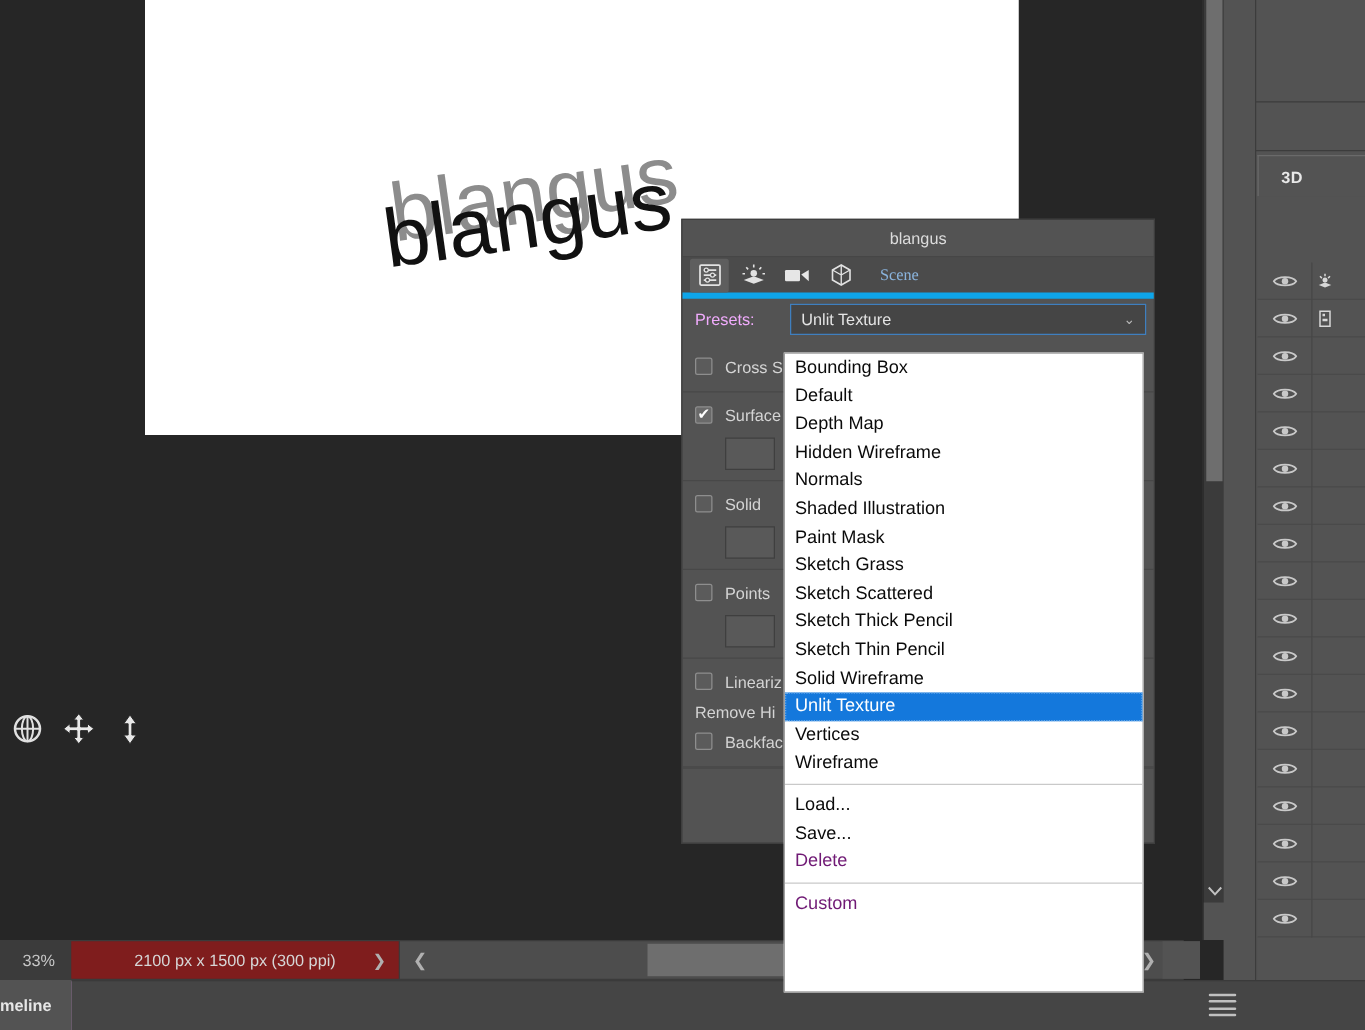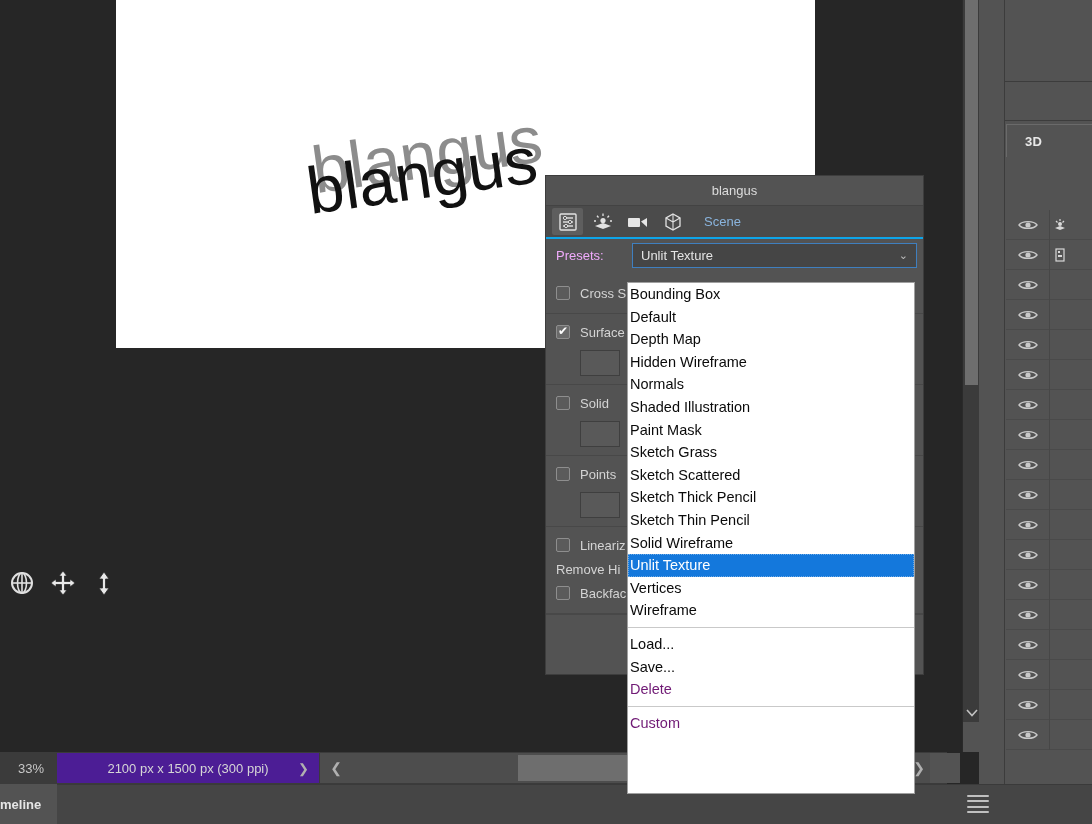--- a/index.html
+++ b/index.html
@@ -78,21 +78,21 @@
     background: #3b3b3b;
     padding-left: 24px;
   }
   .sb-zoom {
     position: absolute; left: 0; top: 0; width: 56px; height: 32px;
     display: flex; align-items: center; justify-content: flex-end; padding-right: 12px;
     color: #c8c8c8; font-size: 13px;
   }
   .sb-dims {
     position: absolute; left: 57px; top: 1px; width: 262px; height: 30px;
-    background: #4c1d95; display: flex; align-items: center; justify-content: center;
+    background: #7f1d1d; display: flex; align-items: center; justify-content: center;
     color: #d6d6d6; font-size: 13px;
   }
   .sb-dims .chev { position: absolute; right: 10px; color: #b0b0b0; font-size: 13px; }
   .hscroll {
     position: absolute; left: 320px; top: 1px; width: 640px; height: 30px;
     background: #4d4d4d;
   }
   .hscroll .arrow-l { position: absolute; left: 6px; top: 0; width: 20px; height: 30px; display: flex; align-items: center; justify-content: center; color: #b0b0b0; font-size: 14px; }
   .hscroll .thumb { position: absolute; left: 198px; top: 2px; width: 302px; height: 26px; background: #6e6e6e; }
   .hscroll .arrow-r { position: absolute; right: 30px; top: 0; width: 22px; height: 30px; display: flex; align-items: center; justify-content: center; color: #b0b0b0; font-size: 14px; }
@@ -113,21 +113,21 @@
   .panel3d {
     position: absolute; left: 545px; top: 175px; width: 379px; height: 500px;
     background: #535353; border: 1px solid #3d3d3d;
   }
   .p-title {
     height: 30px; display: flex; align-items: center; justify-content: center;
     color: #dcdcdc; font-size: 13px; border-bottom: 1px solid #434343;
   }
   .p-tabs {
     height: 33px; display: flex; align-items: center; padding-left: 6px; gap: 4px;
-    border-bottom: 2px solid #0ea5e9; background: #4b4b4b;
+    border-bottom: 5px solid #0ea5e9; background: #4b4b4b; font-family: Liberation Serif, serif;
   }
   .p-tab {
     width: 31px; height: 27px; display: flex; align-items: center; justify-content: center;
     border-radius: 2px;
   }
   .p-tab.active { background: #5e5e5e; }
   .p-scene-label { color: #8ab4dd; font-size: 13px; margin-left: 12px; }
 
   .p-presetrow { height: 32px; display: flex; align-items: center; padding-left: 10px; }
   .p-presetrow .lbl { color: #f0abfc; font-size: 13px; width: 76px; }
@@ -157,21 +157,21 @@
   }
   .p-footer { border-top: 1px solid #484848; height: 20px; }
 
   
   .dropdown {
     position: absolute; left: 627px; top: 282px; width: 288px; height: 512px;
     background: #ffffff; border: 1px solid #a0a0a0; z-index: 50;
     font-size: 14.5px; color: #0a0a0a;
   }
   .dd-item {
-    height: 22.6px; line-height: 22.6px; padding-left: 2px; white-space: nowrap;
+    height: 22.6px; line-height: 22.6px; padding-left: 8px; white-space: nowrap;
   }
   .dd-item.sel { background: #1478dc; color: #ffffff; outline: 1px dotted #6aa9e6; outline-offset: -1px; }
   .dd-item.disabled { color: #701a75; }
   .dd-sep { height: 1px; background: #c9c9c9; margin: 5px 0 5px 0; }
 </style>
 </head>
 <body>
 
 <div id="root">
 

